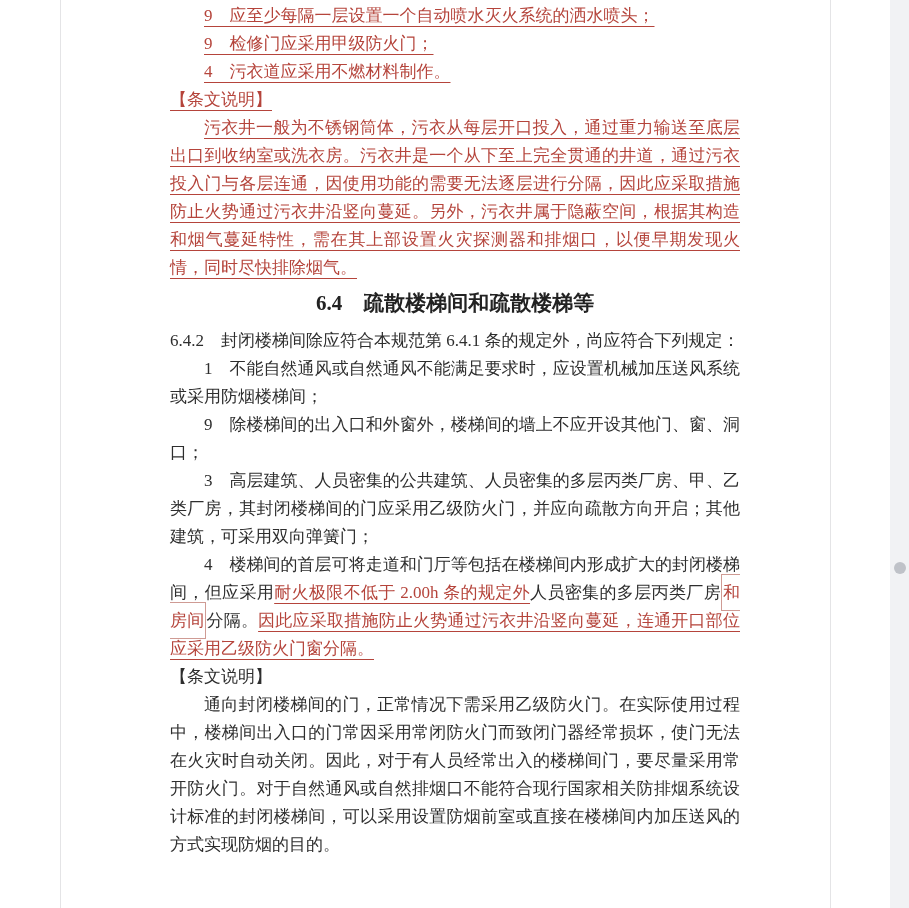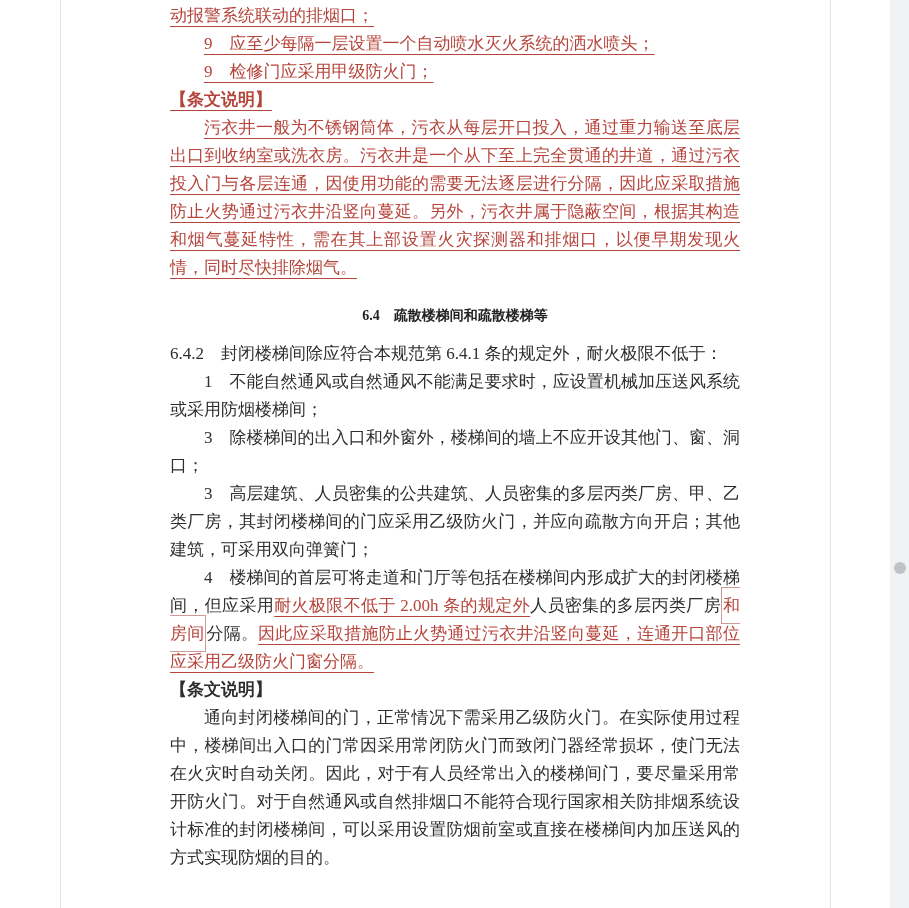--- a/index.html
+++ b/index.html
@@ -20,51 +20,51 @@
   .scroll-thumb{position:absolute;top:562px;left:4px;width:12px;height:12px;border-radius:50%;background:var(--scroll_thumb);}
   .content{
     position:absolute;left:170px;top:2px;width:570px;
     font-size:17px;line-height:28px;
     text-align:justify;
   }
   p{margin:0;}
   .indent{text-indent:2em;}
   .red{color:var(--red);}
   .u{text-decoration:underline;text-underline-offset:5px;text-decoration-thickness:1px;}
-  .bold{font-weight:bold;}
+  .bold{font-weight:normal;}
   .section-heading{
-    text-align:center;font-weight:bold;font-size:14px;line-height:22px;
-    margin-top:23px;margin-bottom:13px;color:#222;
+    text-align:center;font-weight:bold;font-size:21px;line-height:22px;
+    margin-top:10px;margin-bottom:13px;color:#222;
     text-indent:0;
   }
   .boxed{
     border:1px solid var(--box_border);
     padding:8px 1px;
   }
 </style>
 </head>
 <body>
 
 <div class="page-edge left"></div>
 <div class="page-edge right"></div>
 
 <div class="content">
 
-  <p class="red u">动报警系统联动的排烟口；</p>
   <p class="red indent"><span class="u">9　应至少每隔一层设置一个自动喷水灭火系统的洒水喷头；</span></p>
   <p class="red indent"><span class="u">9　检修门应采用甲级防火门；</span></p>
+  <p class="red indent"><span class="u">4　污衣道应采用不燃材料制作。</span></p>
 
   <p class="red bold"><span class="u">【条文说明】</span></p>
   <p class="red u indent">污衣井一般为不锈钢筒体，污衣从每层开口投入，通过重力输送至底层出口到收纳室或洗衣房。污衣井是一个从下至上完全贯通的井道，通过污衣投入门与各层连通，因使用功能的需要无法逐层进行分隔，因此应采取措施防止火势通过污衣井沿竖向蔓延。另外，污衣井属于隐蔽空间，根据其构造和烟气蔓延特性，需在其上部设置火灾探测器和排烟口，以便早期发现火情，同时尽快排除烟气。</p>
 
   <p class="section-heading">6.4　疏散楼梯间和疏散楼梯等</p>
 
-  <p>6.4.2　封闭楼梯间除应符合本规范第 6.4.1 条的规定外，耐火极限不低于：</p>
+  <p>6.4.2　封闭楼梯间除应符合本规范第 6.4.1 条的规定外，尚应符合下列规定：</p>
   <p class="indent">1　不能自然通风或自然通风不能满足要求时，应设置机械加压送风系统或采用防烟楼梯间；</p>
-  <p class="indent">3　除楼梯间的出入口和外窗外，楼梯间的墙上不应开设其他门、窗、洞口；</p>
+  <p class="indent">9　除楼梯间的出入口和外窗外，楼梯间的墙上不应开设其他门、窗、洞口；</p>
   <p class="indent">3　高层建筑、人员密集的公共建筑、人员密集的多层丙类厂房、甲、乙类厂房，其封闭楼梯间的门应采用乙级防火门，并应向疏散方向开启；其他建筑，可采用双向弹簧门；</p>
 
   <p class="indent"><span>4　楼梯间的首层可将走道和门厅等包括在楼梯间内形成扩大的封闭楼梯间，但应采用</span><span class="red u">耐火极限不低于 2.00h 条的规定外</span><span>人员密集的多层丙类厂房</span><span class="red boxed">和房间</span><span>分隔。</span><span class="red u">因此应采取措施防止火势通过污衣井沿竖向蔓延，连通开口部位应采用乙级防火门窗分隔。</span></p>
 
   <p class="bold">【条文说明】</p>
   <p class="indent">通向封闭楼梯间的门，正常情况下需采用乙级防火门。在实际使用过程中，楼梯间出入口的门常因采用常闭防火门而致闭门器经常损坏，使门无法在火灾时自动关闭。因此，对于有人员经常出入的楼梯间门，要尽量采用常开防火门。对于自然通风或自然排烟口不能符合现行国家相关防排烟系统设计标准的封闭楼梯间，可以采用设置防烟前室或直接在楼梯间内加压送风的方式实现防烟的目的。</p>
 
 </div>
 
 <div class="scroll-track">

